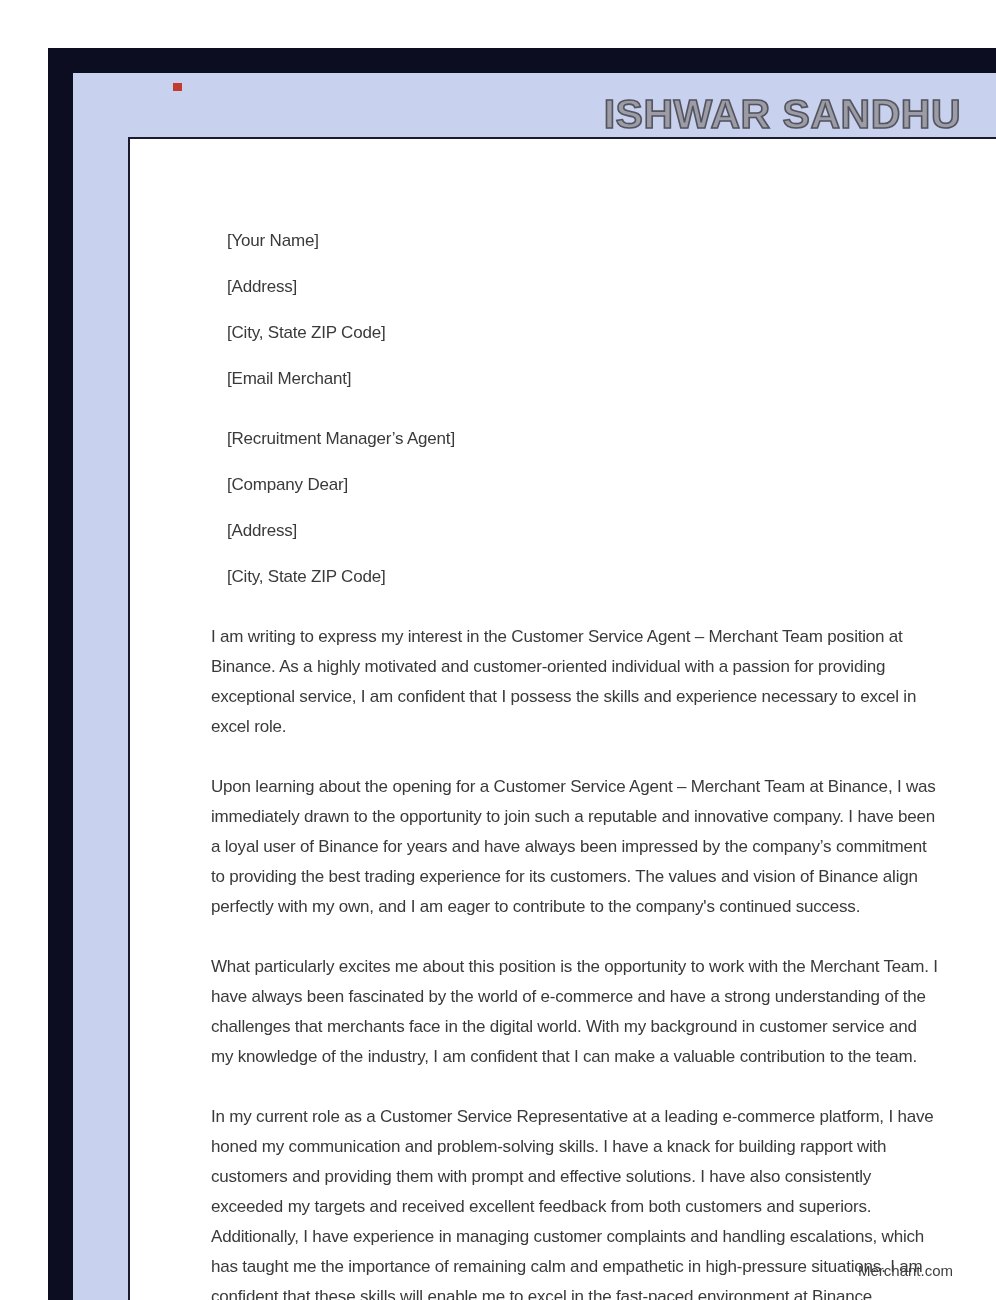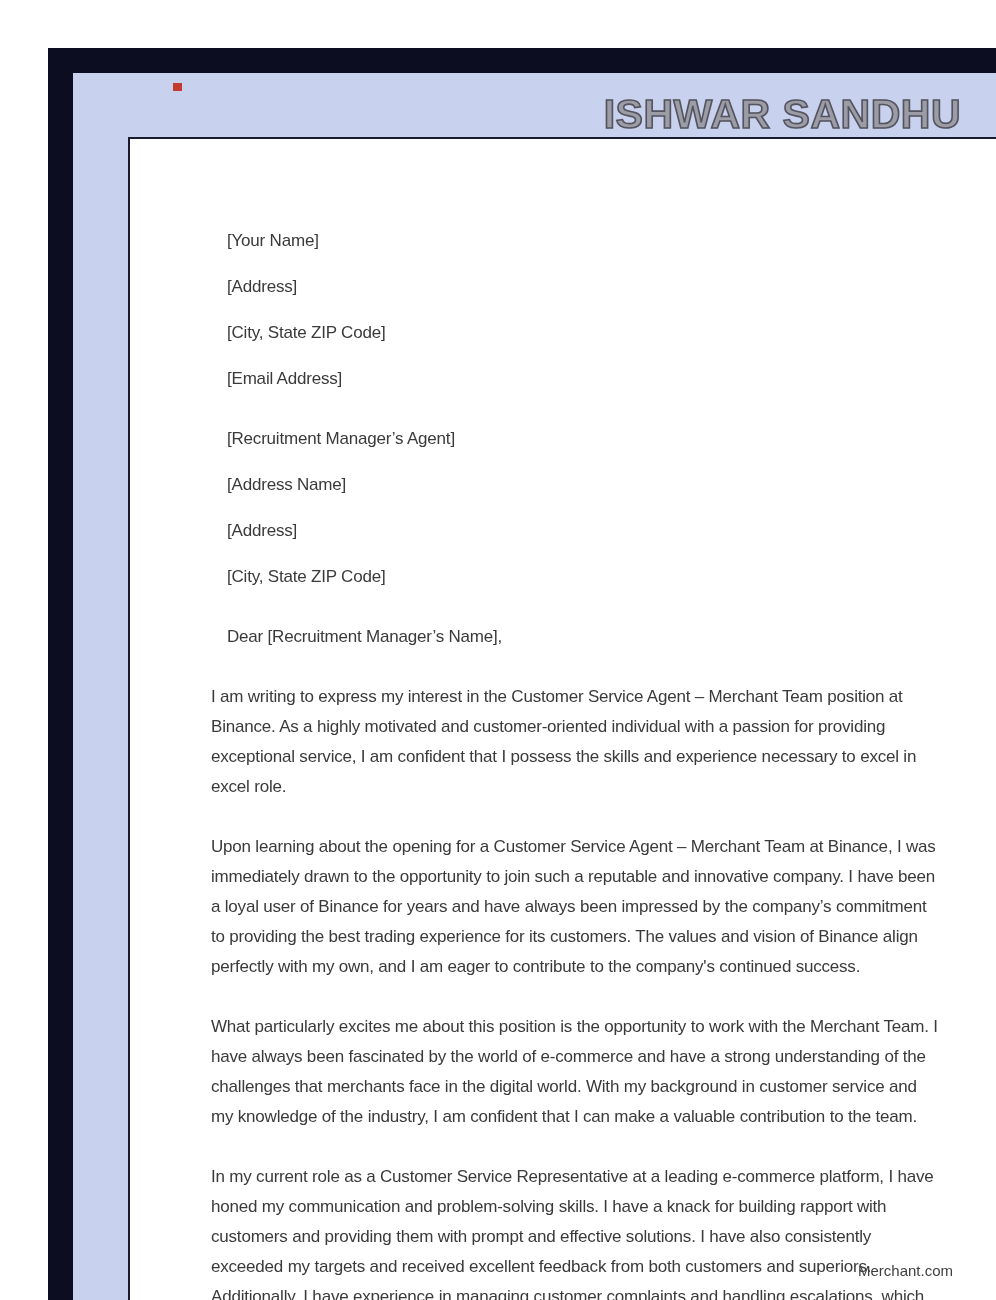--- a/index.html
+++ b/index.html
@@ -74,33 +74,30 @@
 
     <div class="header-name">ISHWAR SANDHU</div>
 
     <div class="page">
       <div class="content">
 
         <div class="block">
           <div class="line">[Your Name]</div>
           <div class="line">[Address]</div>
           <div class="line">[City, State ZIP Code]</div>
-          <div class="line">[Email Address]</div>
+          <div class="line">[Email Merchant]</div>
         </div>
 
         <div class="block">
           <div class="line">[Recruitment Manager’s Agent]</div>
-          <div class="line">[Address Name]</div>
+          <div class="line">[Company Dear]</div>
           <div class="line">[Address]</div>
           <div class="line">[City, State ZIP Code]</div>
         </div>
 
-        <div class="block">
-          <div class="line">Dear [Recruitment Manager’s Name],</div>
-        </div>
 
         <p class="para">I am writing to express my interest in the Customer Service Agent – Merchant Team position at Binance. As a highly motivated and customer-oriented individual with a passion for providing exceptional service, I am confident that I possess the skills and experience necessary to excel in excel role.</p>
         <p class="para">Upon learning about the opening for a Customer Service Agent – Merchant Team at Binance, I was immediately drawn to the opportunity to join such a reputable and innovative company. I have been a loyal user of Binance for years and have always been impressed by the company’s commitment to providing the best trading experience for its customers. The values and vision of Binance align perfectly with my own, and I am eager to contribute to the company's continued success.</p>
         <p class="para">What particularly excites me about this position is the opportunity to work with the Merchant Team. I have always been fascinated by the world of e-commerce and have a strong understanding of the challenges that merchants face in the digital world. With my background in customer service and my knowledge of the industry, I am confident that I can make a valuable contribution to the team.</p>
         <p class="para">In my current role as a Customer Service Representative at a leading e-commerce platform, I have honed my communication and problem-solving skills. I have a knack for building rapport with customers and providing them with prompt and effective solutions. I have also consistently exceeded my targets and received excellent feedback from both customers and superiors. Additionally, I have experience in managing customer complaints and handling escalations, which has taught me the importance of remaining calm and empathetic in high-pressure situations. I am confident that these skills will enable me to excel in the fast-paced environment at Binance.</p>
 
       </div>
     </div>
 
     <div class="watermark">Merchant.com</div>

